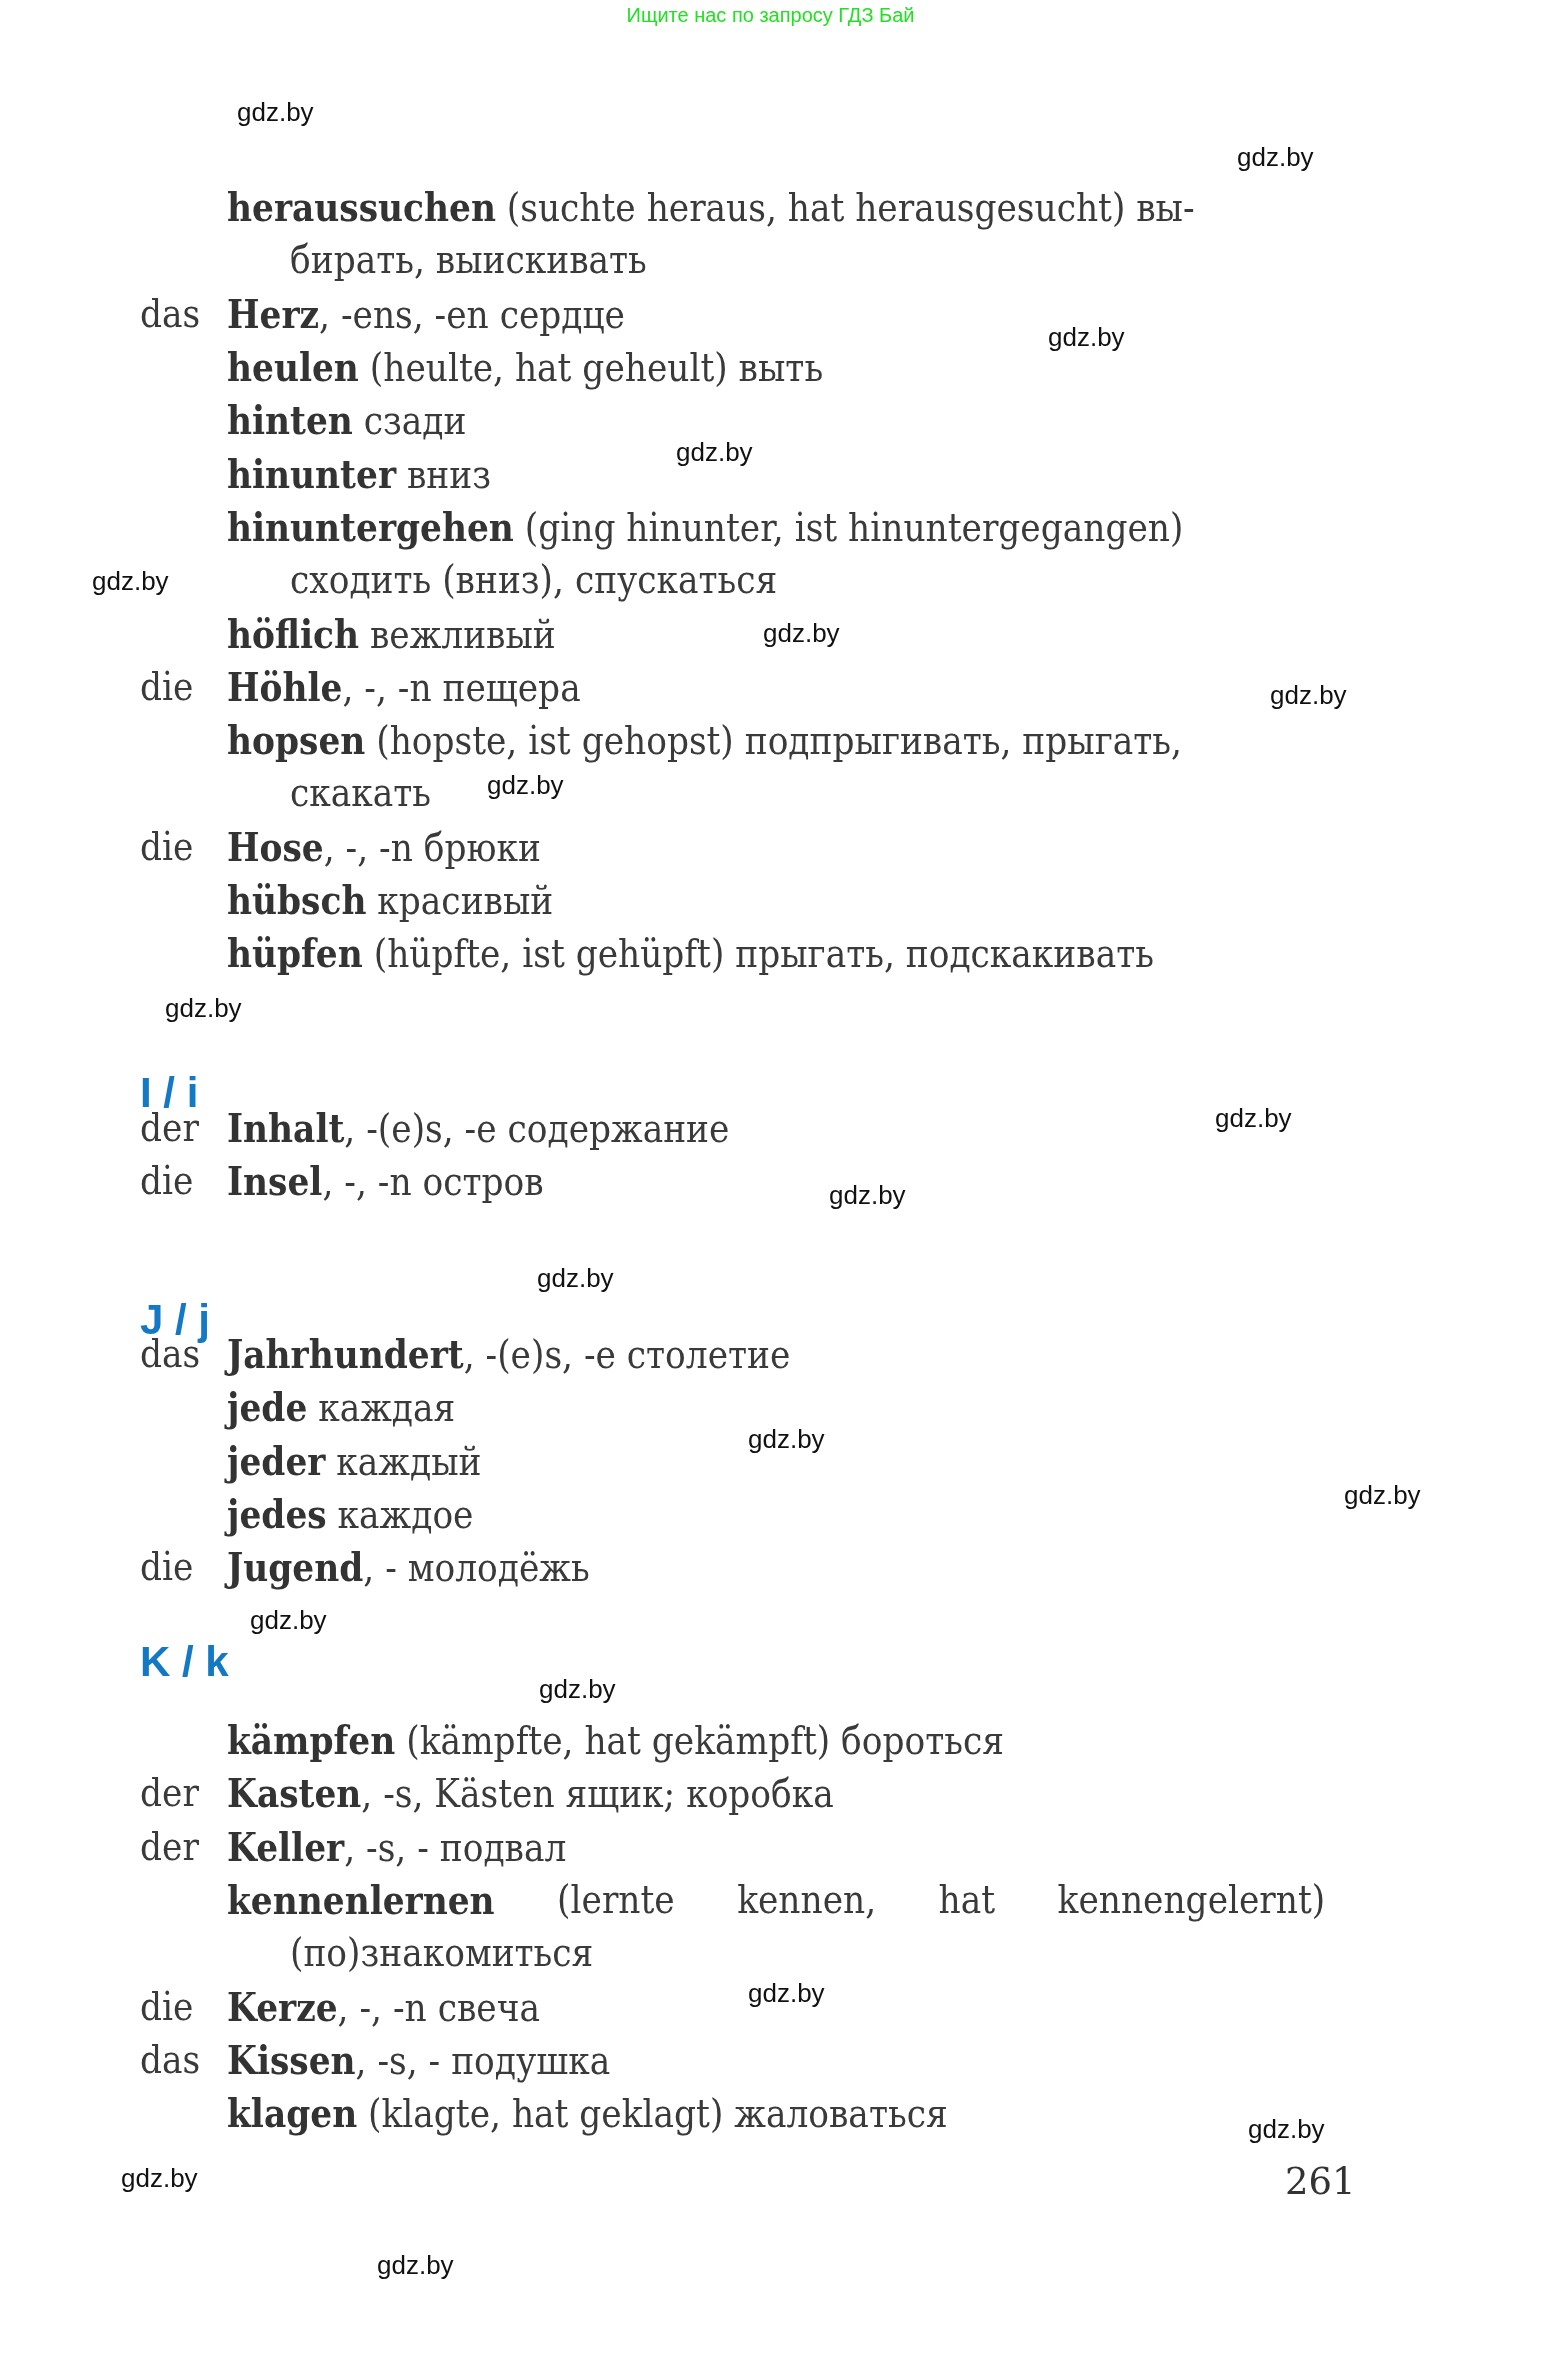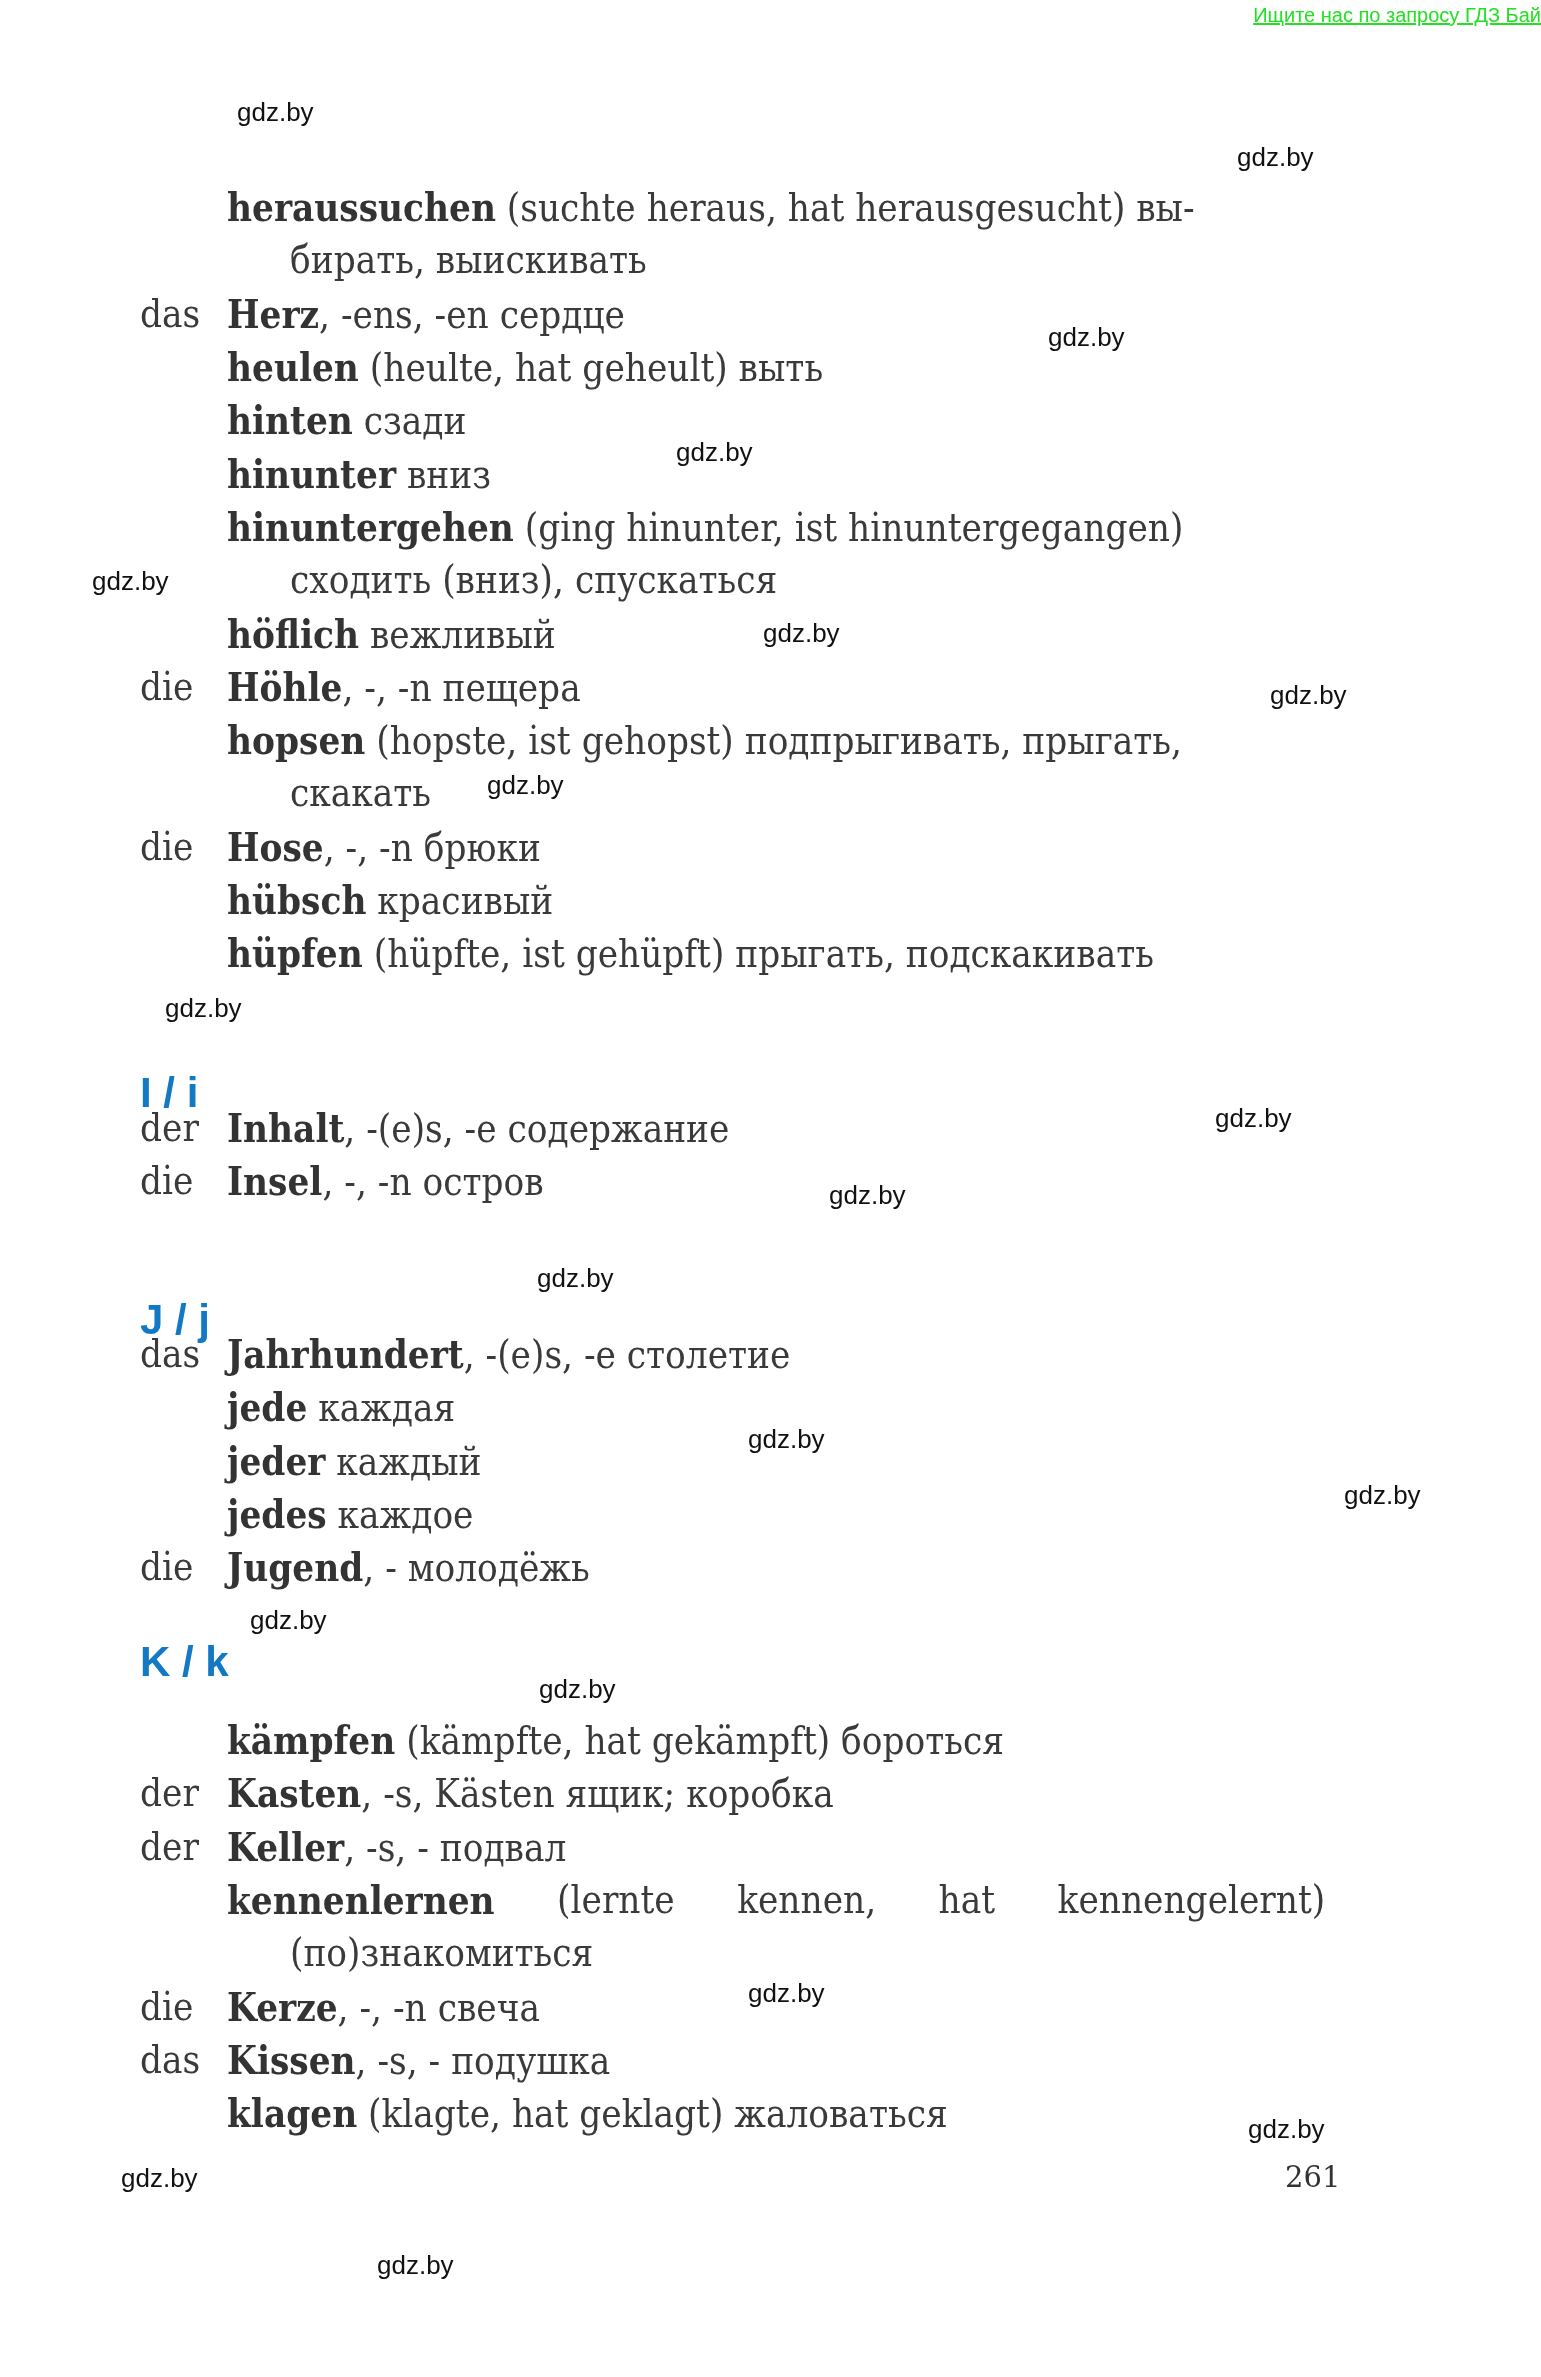--- a/index.html
+++ b/index.html
@@ -1,21 +1,21 @@
 <!DOCTYPE html>
 <html style="font-size:14.7px"><head>
 <meta charset="utf-8">
 <style>
   html, body { margin: 0; padding: 0; background: #ffffff; }
   body { width: 1541px; height: 2377px; position: relative; overflow: hidden; }
   .page { position: absolute; left: 0; top: 0; width: 1541px; height: 2377px; }
 
   .top-banner {
-    position: absolute; top: 3.7px; left: 0; width: 1541px; text-align: right;
-    font-family: "Liberation Sans", sans-serif; font-size: 20px; color: #22e022; text-decoration: underline;
+    position: absolute; top: 3.7px; left: 0; width: 1541px; text-align: center;
+    font-family: "Liberation Sans", sans-serif; font-size: 20px; color: #22e022;
   }
 
   .dict { position: absolute; left: 0; top: 0; width: 1541px;
           font-family: "DejaVu Serif", "Liberation Serif", serif; color: #3a3a3a; }
   .line {
     position: absolute; font-size: 40px; line-height: 53px; white-space: nowrap;
     transform-origin: left top; transform: scaleX(0.86);
   }
   .article { position: absolute; left: 140px; }
   .head { position: absolute; left: 227px; }
@@ -29,21 +29,21 @@
     font-size: 42px; color: #1479c4;
   }
 
   .wm {
     position: absolute; font-family: "Liberation Sans", sans-serif;
     font-size: 26px; color: #111111;
   }
 
   .page-number {
     position: absolute; left: 1285px; top: 2160px;
-    font-family: "DejaVu Serif", serif; font-size: 29px; color: #333333;
+    font-family: "DejaVu Serif", serif; font-size: 37px; color: #333333;
   }
   .copyright {
     position: absolute; left: 0; width: 1541px; top: 2185px; text-align: center;
     font-family: "Liberation Sans", sans-serif; font-size: 44px; color: #f4a6bf;
   }
   .footer-links {
     position: absolute; left: 0; width: 1541px; top: 2325px; text-align: center;
     font-family: "Liberation Sans", sans-serif; font-size: 20px; color: #1b3fd6;
   }
   .footer-links span { margin: 0 5.5px; }

